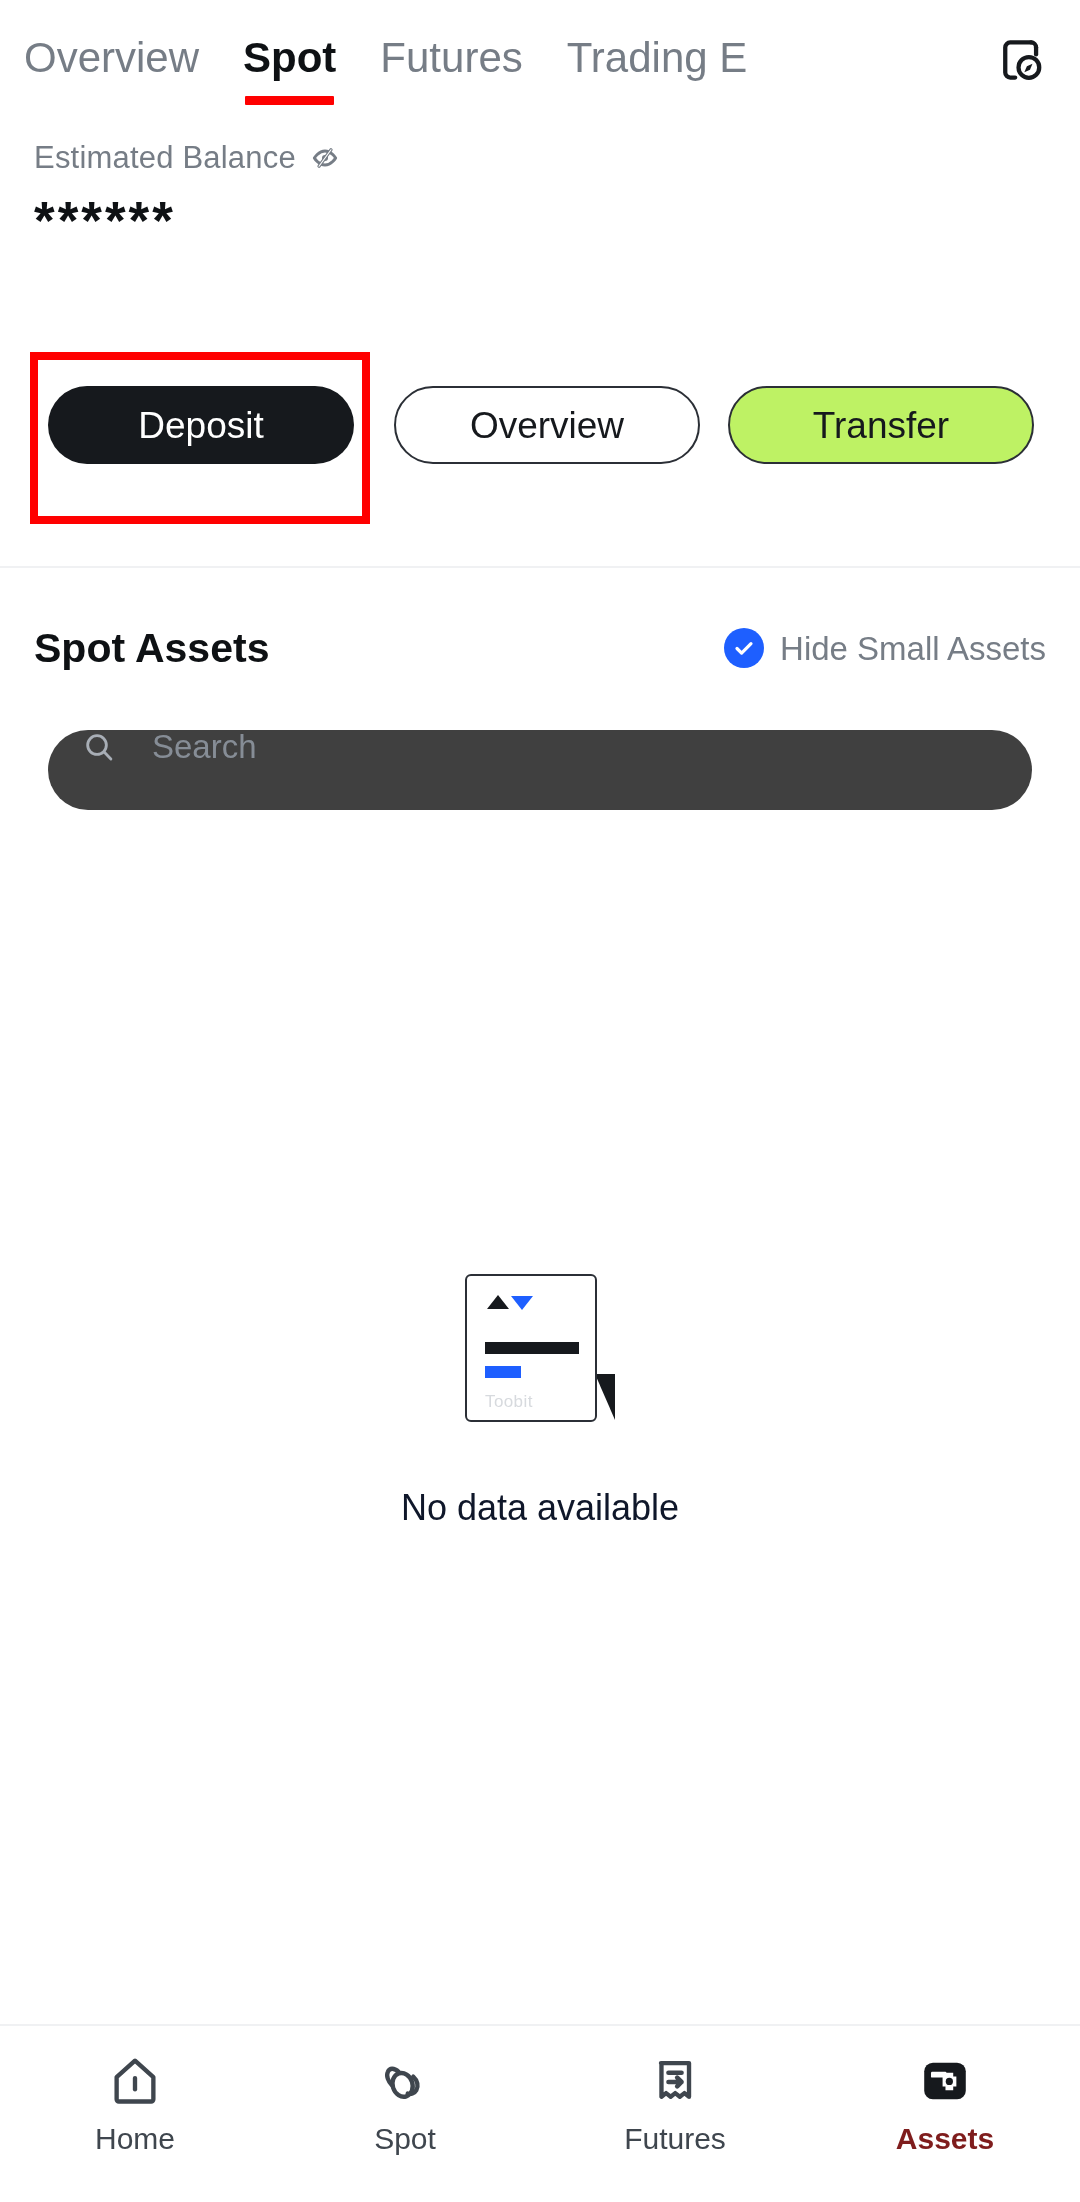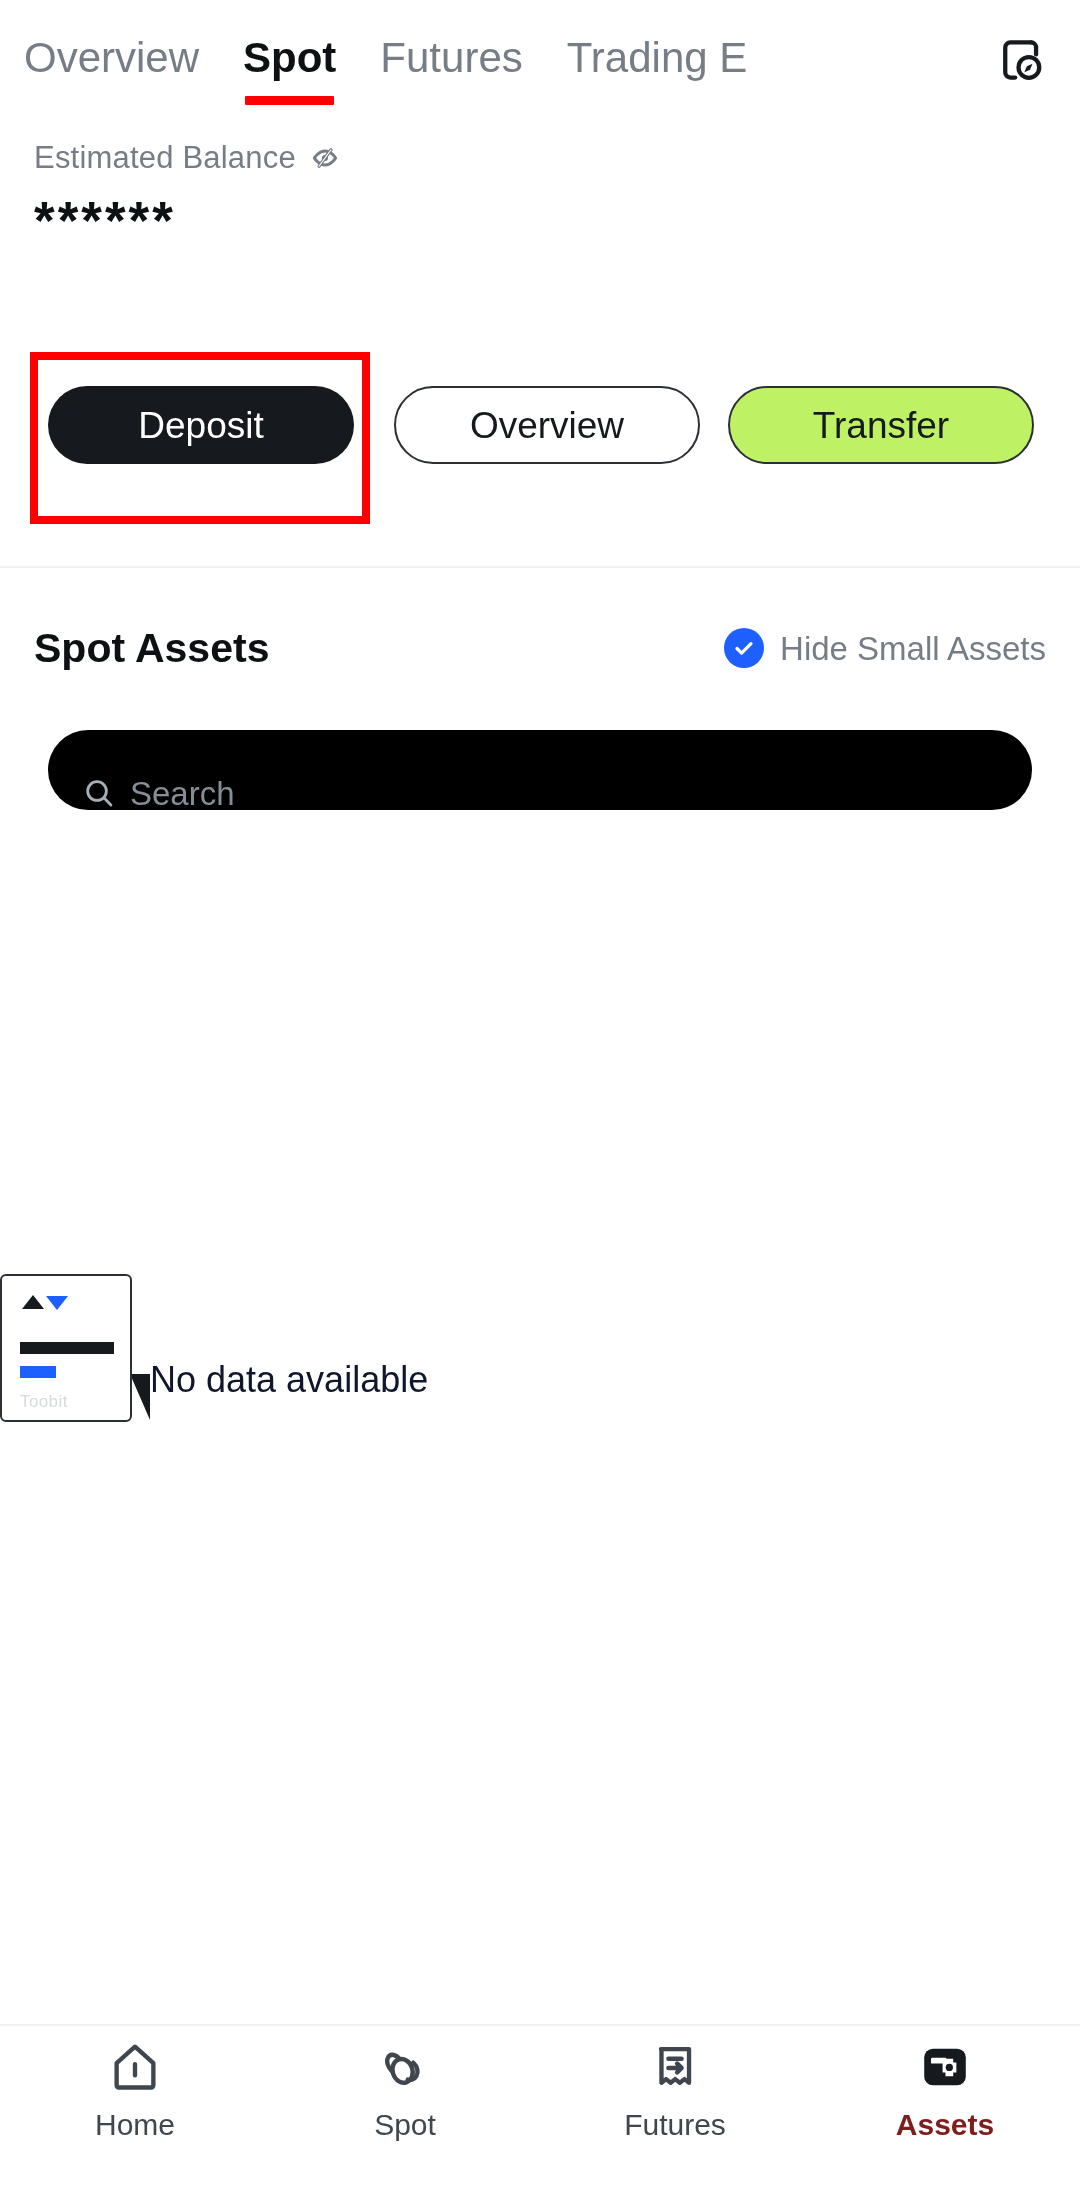--- a/index.html
+++ b/index.html
@@ -165,41 +165,41 @@
     font-size: 33px;
     color: #767d86;
     line-height: 1;
   }
 
   
   .search-wrap {
     position: absolute;
     top: 730px; left: 48px;
     width: 984px; height: 80px;
-    background: #000000;
+    background: #404040;
     border-radius: 40px;
     display: flex;
-    align-items: flex-end;
+    align-items: flex-start;
     padding: 0 34px;
-    gap: 14px;
+    gap: 36px;
   }
   .search-icon { width: 34px; height: 34px; flex: none; display:block; }
   .search-placeholder {
     font-size: 33px;
     color: #868d96;
     line-height: 1;
   }
 
   
   .empty-state {
     position: absolute;
     top: 1270px; left: 0;
     width: 1080px;
     display: flex;
-    flex-direction: row;
+    flex-direction: column;
     align-items: center;
   }
   .empty-illustration {
     position: relative;
     width: 150px; height: 156px;
   }
   .empty-card {
     position: absolute;
     left: 0; top: 4px;
     width: 132px; height: 148px;
@@ -265,21 +265,21 @@
   
   .bottom-nav {
     position: absolute;
     left: 0; bottom: 0;
     width: 1080px;
     height: 178px;
     border-top: 2px solid #f0f1f3;
     background: #ffffff;
     display: flex;
     align-items: flex-start;
-    padding-top: 12px;
+    padding-top: 26px;
   }
   .nav-item {
     flex: 1;
     display: flex;
     flex-direction: column;
     align-items: center;
     gap: 14px;
   }
   .nav-icon { width: 58px; height: 58px; display:block; }
   .nav-label {

